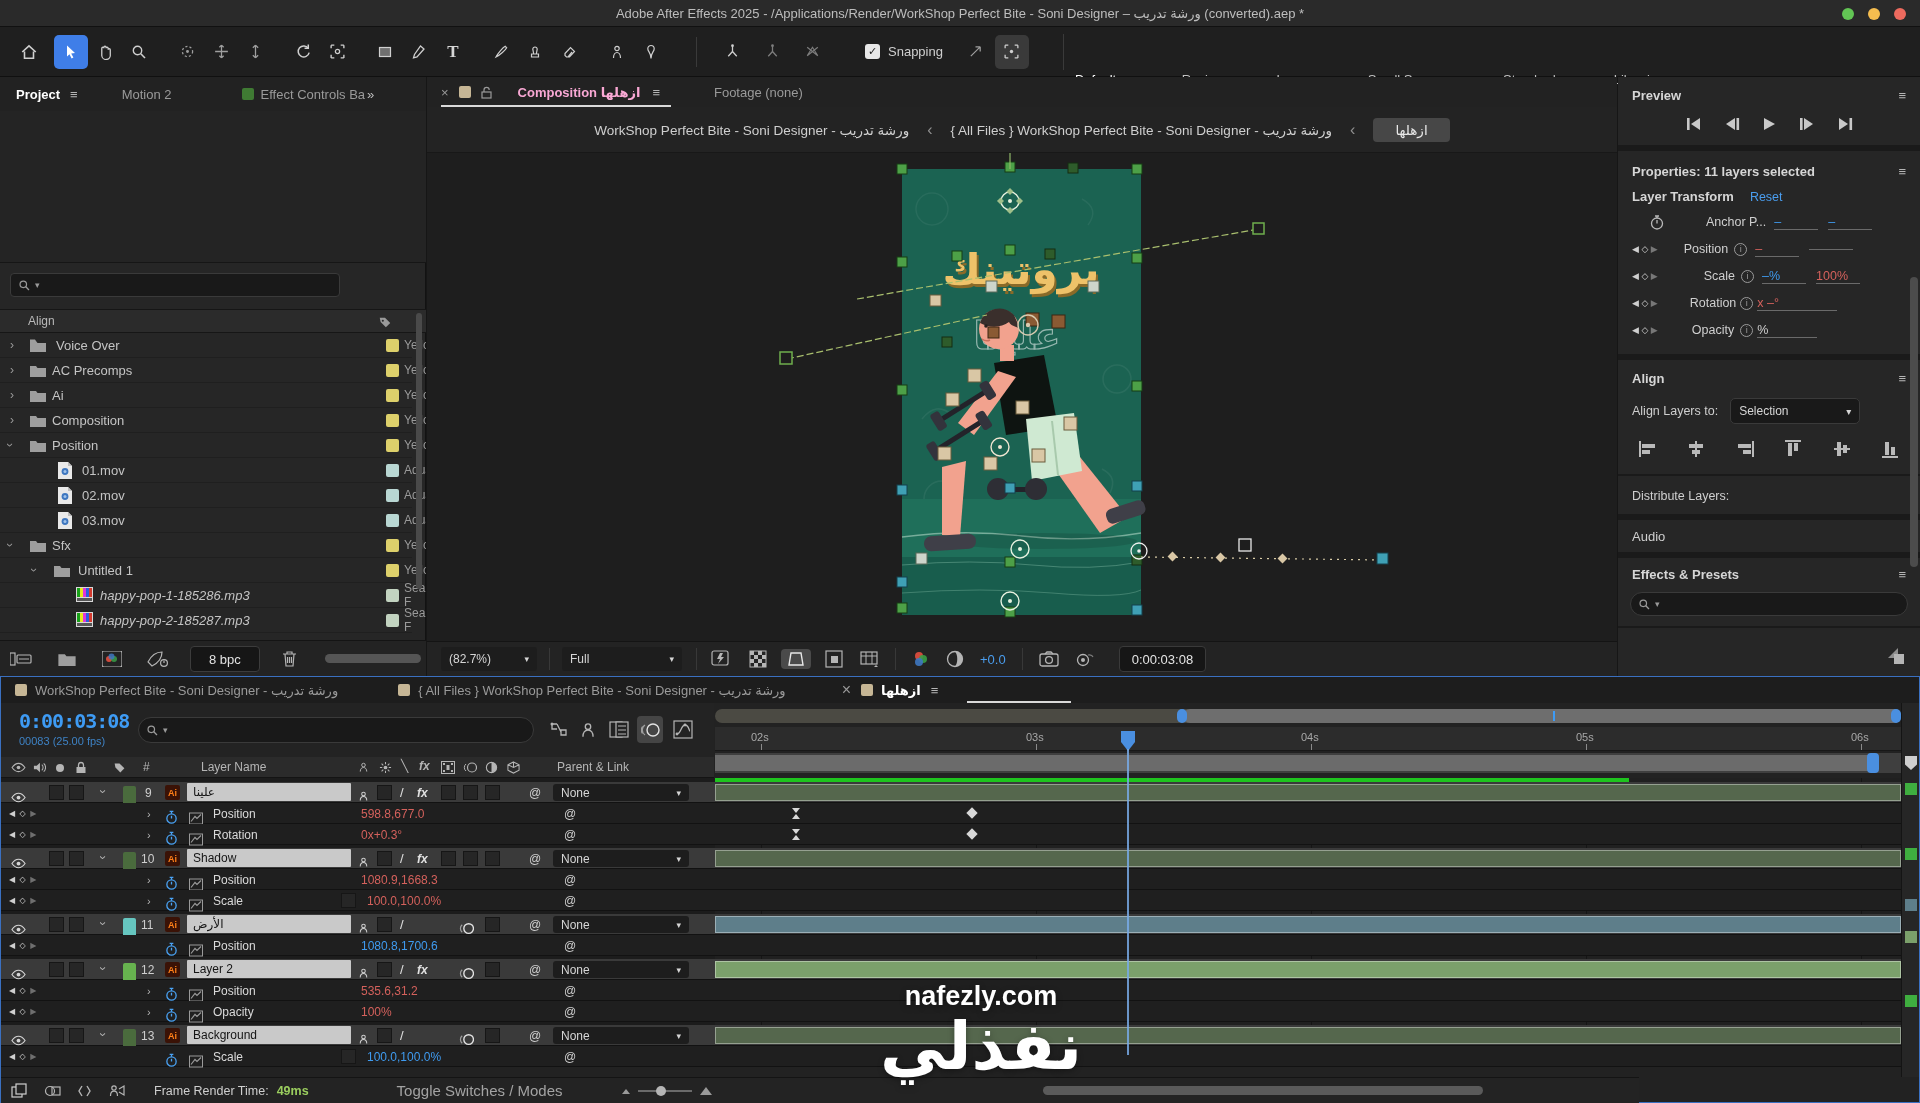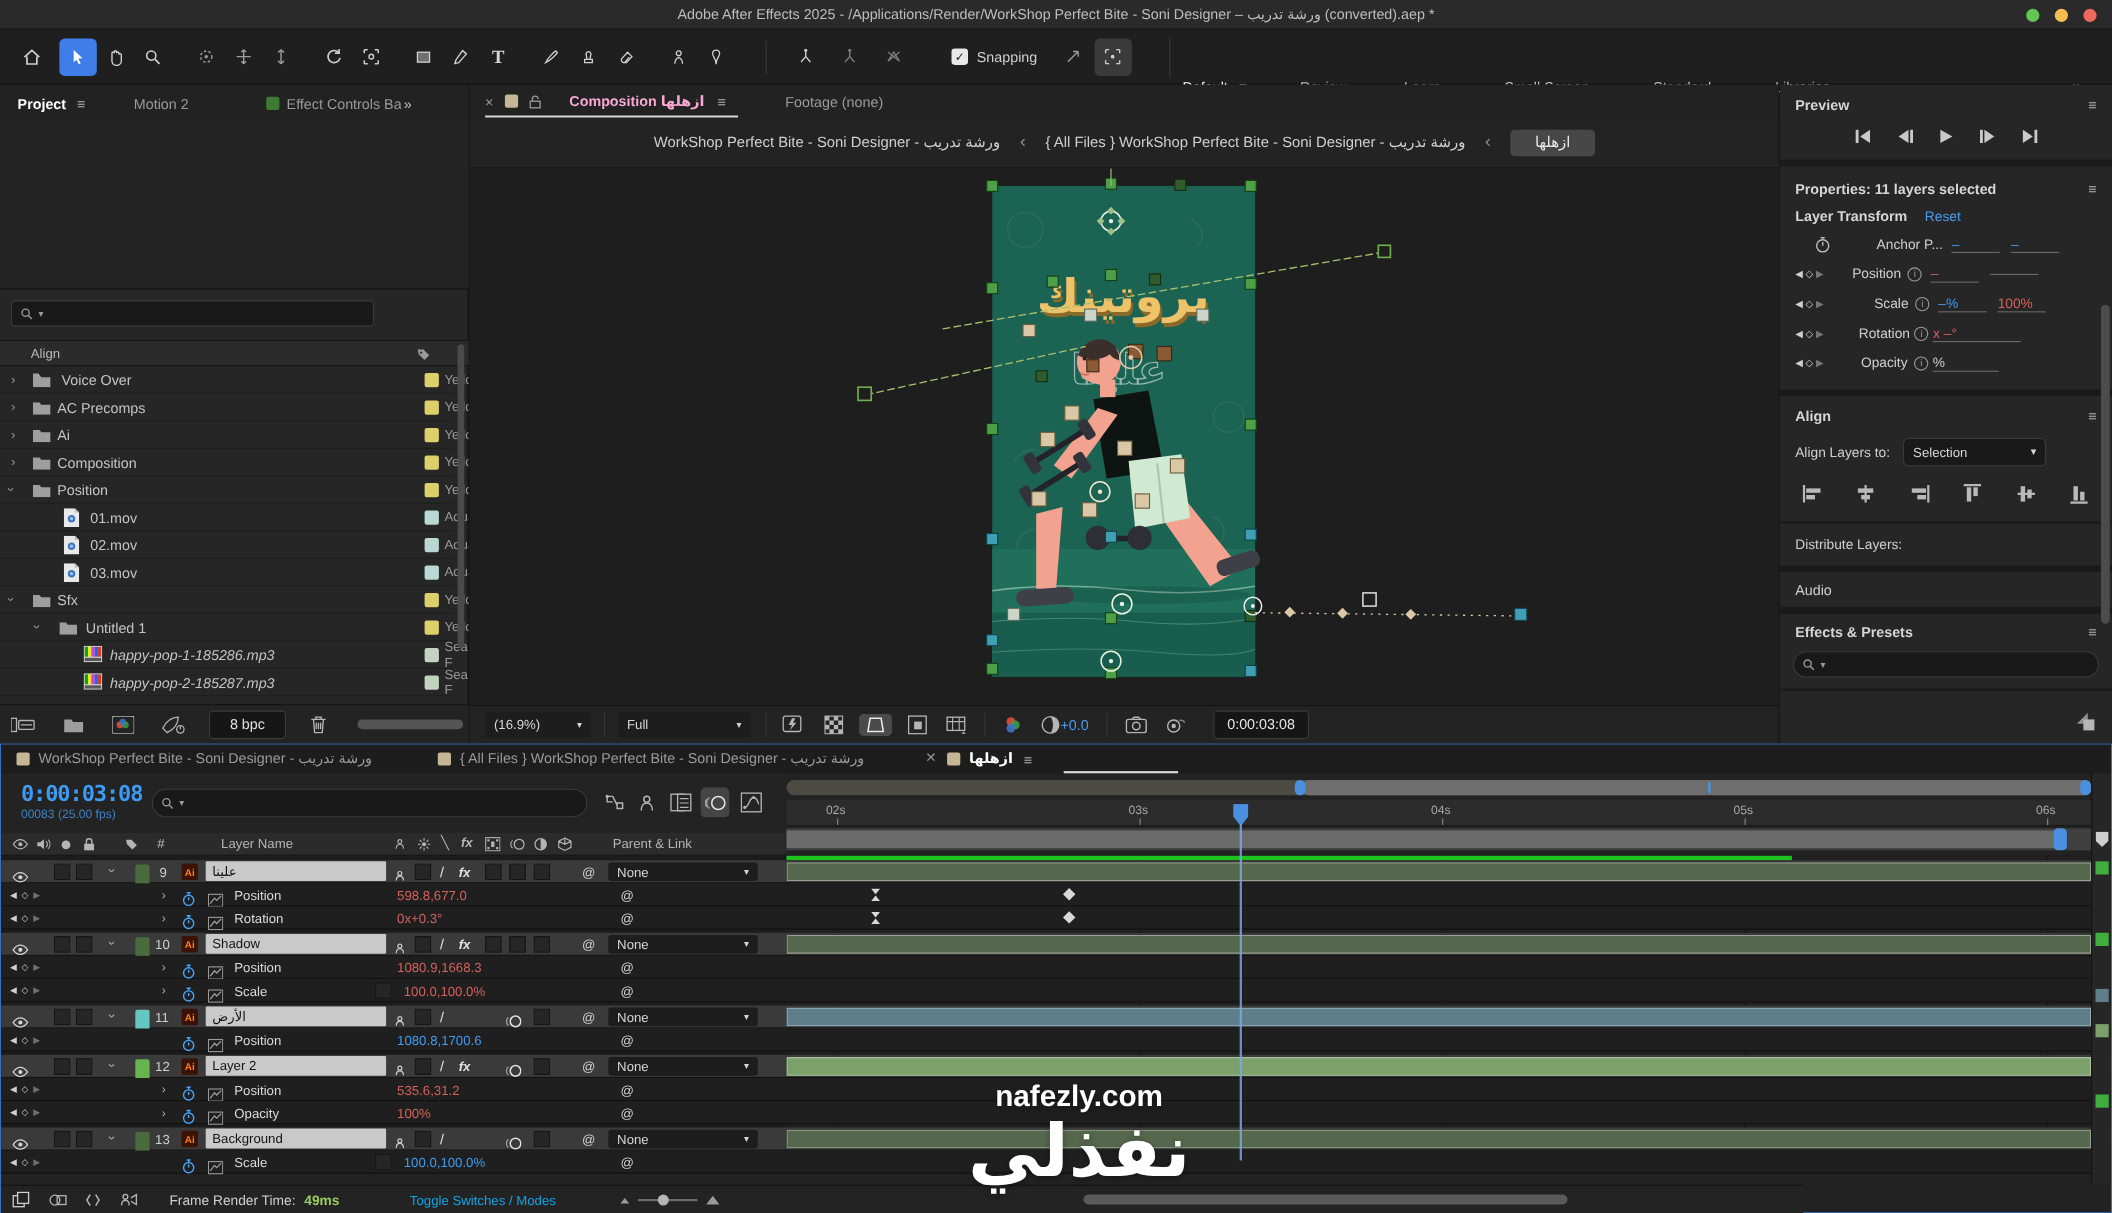--- a/index.html
+++ b/index.html
@@ -569,21 +569,21 @@
           <g transform="translate(712,398)" stroke="#f0f0f0" stroke-width="1.3">
               <circle r="8"></circle>
               <circle r="1.8" fill="#f0f0f0" stroke="none"></circle>
             </g>
         </g>
       </svg>
     </div>
 
     <div class="abs" style="left:0;top:564px;width:1190px;height:35px;background:#232323;border-top:1px solid #141414;display:flex;align-items:center">
       <div class="ddl" style="margin-left:14px;width:96px;height:24px">
-        <span>(16.9%)</span>
+        <span>(82.7%)</span>
           <span style="font-size:9px">▾</span>
       </div>
       <div style="width:1px;height:22px;background:#383838;margin:0 12px"></div>
       <div class="ddl" style="width:120px;height:24px">
         <span>Full</span>
           <span style="font-size:9px">▾</span>
       </div>
       <div style="width:1px;height:22px;background:#383838;margin:0 14px"></div>
       <svg width="20" height="18" viewBox="0 0 20 18">
           <rect x="1" y="1" width="16" height="14" rx="2" stroke="#b5b5b5" fill="none" stroke-width="1.2"></rect>
@@ -617,21 +617,21 @@
       <div style="width:1px;height:22px;background:#383838;margin:0 16px"></div>
       <svg width="18" height="18" viewBox="0 0 18 18">
           <circle cx="7" cy="6" r="4" fill="#d04a3c"></circle>
           <circle cx="11" cy="9" r="4" fill="#3a9e45" opacity=".9"></circle>
           <circle cx="7" cy="12" r="4" fill="#3e77c0" opacity=".9"></circle>
         </svg>
       <svg style="margin-left:16px" width="18" height="18" viewBox="0 0 18 18">
           <circle cx="9" cy="9" r="7.5" stroke="#b5b5b5" fill="none" stroke-width="1.3"></circle>
           <path d="M9 1.5 A7.5 7.5 0 0 1 9 16.5 C12 13 12 5 9 1.5 Z" fill="#b5b5b5"></path>
         </svg>
-      <span style="margin-left:0;font-size:13px;color:#4a9dee">+0.0</span>
+      <span style="margin-left:16px;font-size:13px;color:#4a9dee">+0.0</span>
       <div style="width:1px;height:22px;background:#383838;margin:0 16px"></div>
       <svg width="20" height="16" viewBox="0 0 20 16">
           <rect x="1" y="3" width="18" height="12" rx="2" stroke="#b5b5b5" fill="none" stroke-width="1.3"></rect>
           <path d="M6 3 L8 1 h4 l2 2" stroke="#b5b5b5" fill="none" stroke-width="1.3"></path>
           <circle cx="10" cy="9" r="3.4" stroke="#b5b5b5" fill="none" stroke-width="1.3"></circle>
         </svg>
       <svg style="margin-left:16px" width="20" height="17" viewBox="0 0 20 17">
           <circle cx="8" cy="9" r="5.5" stroke="#b5b5b5" fill="none" stroke-width="1.3"></circle>
           <circle cx="8" cy="9" r="2" fill="#b5b5b5"></circle>
           <path d="M13 4 a4 3 0 0 1 5 2" stroke="#7d7d7d" fill="none" stroke-width="1.2"></path>
@@ -1255,21 +1255,21 @@
         </svg>
       <svg style="margin-left:16px" width="15" height="16" viewBox="0 0 15 16">
           <path d="M5 3 L2 8 L5 13 M10 3 L13 8 L10 13" stroke="#b5b5b5" fill="none" stroke-width="1.4"></path>
         </svg>
       <svg style="margin-left:16px" width="18" height="15" viewBox="0 0 18 15">
           <circle cx="6" cy="5" r="2.2" stroke="#b5b5b5" fill="none" stroke-width="1.2"></circle>
           <path d="M2.5 13 c0-3 1.6-4.8 3.5-4.8 s3.5 1.8 3.5 4.8 M11 6 l5 -3 v9 l-5 -3" stroke="#b5b5b5" fill="none" stroke-width="1.2"></path>
         </svg>
       <span style="margin-left:28px;font-size:12.5px;color:#cfcfcf">Frame Render Time:</span>
       <span style="margin-left:8px;font-size:12.5px;color:#9acd5e;font-weight:bold">49ms</span>
-      <span style="margin-left:64px;font-size:12px;color:#0ea5e9">Toggle Switches / Modes</span>
+      <span style="margin-left:88px;font-size:15px;color:#a3a3a3">Toggle Switches / Modes</span>
       <div style="margin-left:58px;display:flex;align-items:center;gap:7px">
         <svg width="10" height="8" viewBox="0 0 10 8">
             <path d="M1 7 L5 2 L9 7 Z" fill="#9a9a9a"></path>
           </svg>
         <div style="width:54px;height:2px;background:#6a6a6a;position:relative">
             <div style="position:absolute;left:18px;top:-4px;width:10px;height:10px;border-radius:50%;background:#b5b5b5"></div>
           </div>
         <svg width="14" height="11" viewBox="0 0 14 11">
             <path d="M1 10 L7 2 L13 10 Z" fill="#9a9a9a"></path>
           </svg>

